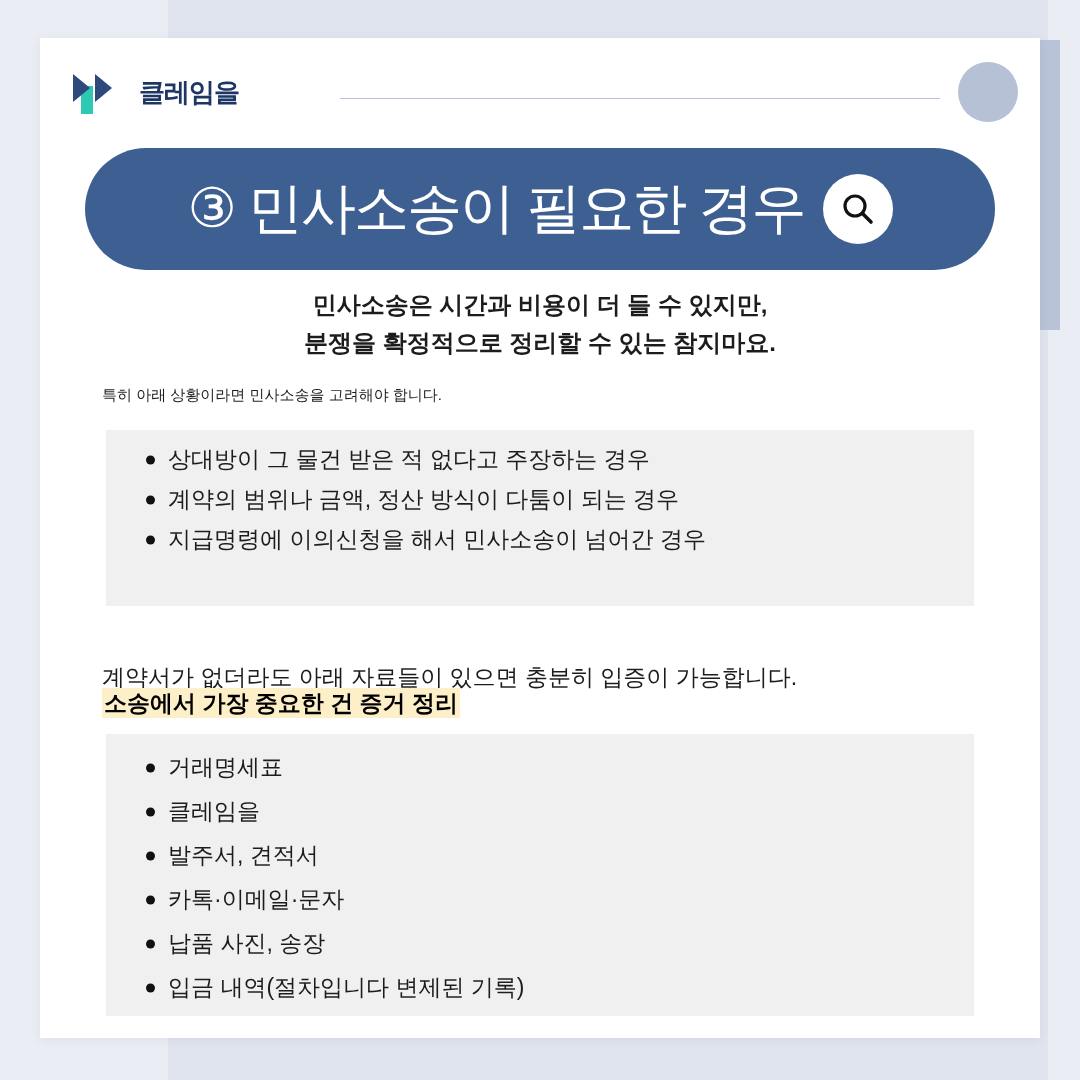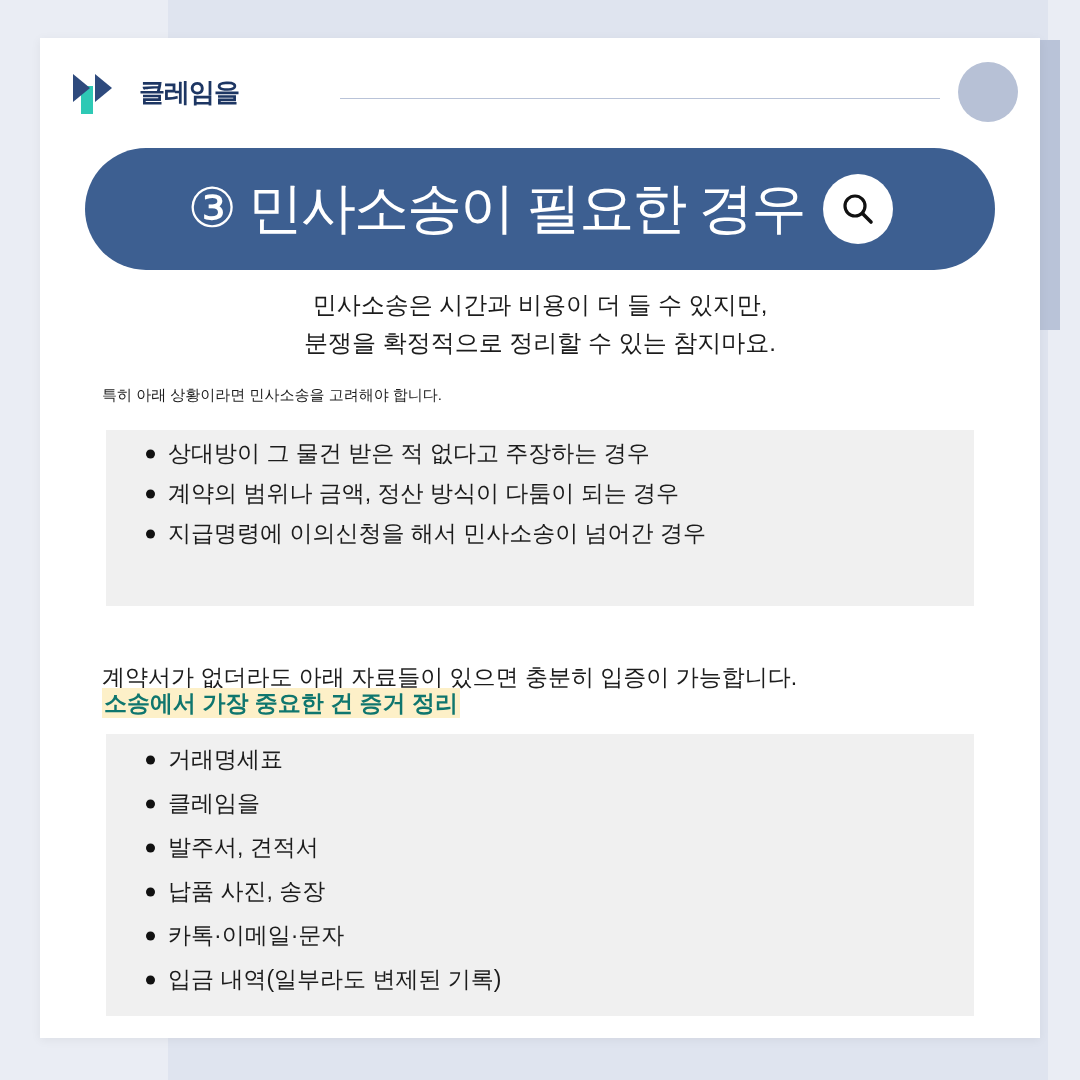--- a/index.html
+++ b/index.html
@@ -156,50 +156,50 @@
   .intro {
     position: absolute;
     left: 0;
     top: 248px;
     width: 1000px;
     text-align: center;
     color: #1c1c1c;
     font-size: 24px;
     line-height: 38px;
   }
-  .intro div { white-space: nowrap; }
+  .intro div { white-space: nowrap; font-weight: bold; }
 
   
   .lead {
     position: absolute;
     left: 62px;
     top: 348px;
     font-size: 15px;
     color: #1c1c1c;
   }
 
   
   .gray-box {
     position: absolute;
     background: #f0f0f0;
   }
   .gray-box-1 {
     left: 66px;
     top: 392px;
     width: 868px;
     height: 176px;
-    padding-top: 4px;
+    padding-top: 10px;
     box-sizing: border-box;
   }
   .gray-box-2 {
     left: 66px;
     top: 696px;
     width: 868px;
     height: 282px;
-    padding-top: 4px;
+    padding-top: 12px;
     box-sizing: border-box;
   }
   ul.bullets {
     list-style: none;
     margin: 0;
     padding: 0;
   }
   ul.bullets li {
     position: relative;
     padding-left: 62px;
@@ -228,21 +228,21 @@
     top: 624px;
     font-size: 23px;
     color: #1c1c1c;
   }
   .highlight-line {
     position: absolute;
     left: 62px;
     top: 650px;
     font-size: 23px;
     font-weight: bold;
-    color: #0f766e;
+    color: #000000;
   }
   .highlight-line span.hl {
     background: #fdf0c8;
     padding: 2px 2px;
   }
 </style>
 </head>
 <body>
 
 <div class="bg-left-strip"></div>
@@ -294,19 +294,19 @@
 
   <div class="highlight-line">
     <span class="hl">소송에서 가장 중요한 건 증거 정리</span>
   </div>
 
   <div class="gray-box gray-box-2">
     <ul class="bullets">
       <li>거래명세표</li>
       <li>클레임을</li>
       <li>발주서, 견적서</li>
+      <li>카톡·이메일·문자</li>
       <li>납품 사진, 송장</li>
-      <li>카톡·이메일·문자</li>
-      <li>입금 내역(일부라도 변제된 기록)</li>
+      <li>입금 내역(절차입니다 변제된 기록)</li>
     </ul>
   </div>
 
 </div>
 
 </body></html>

